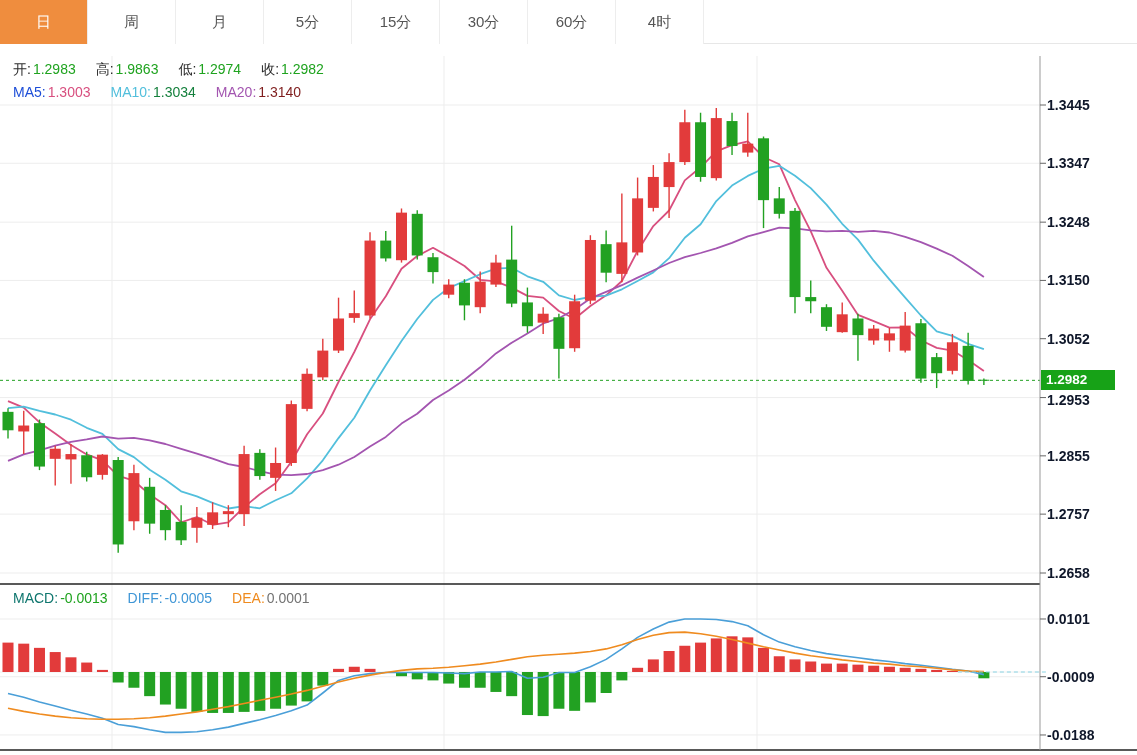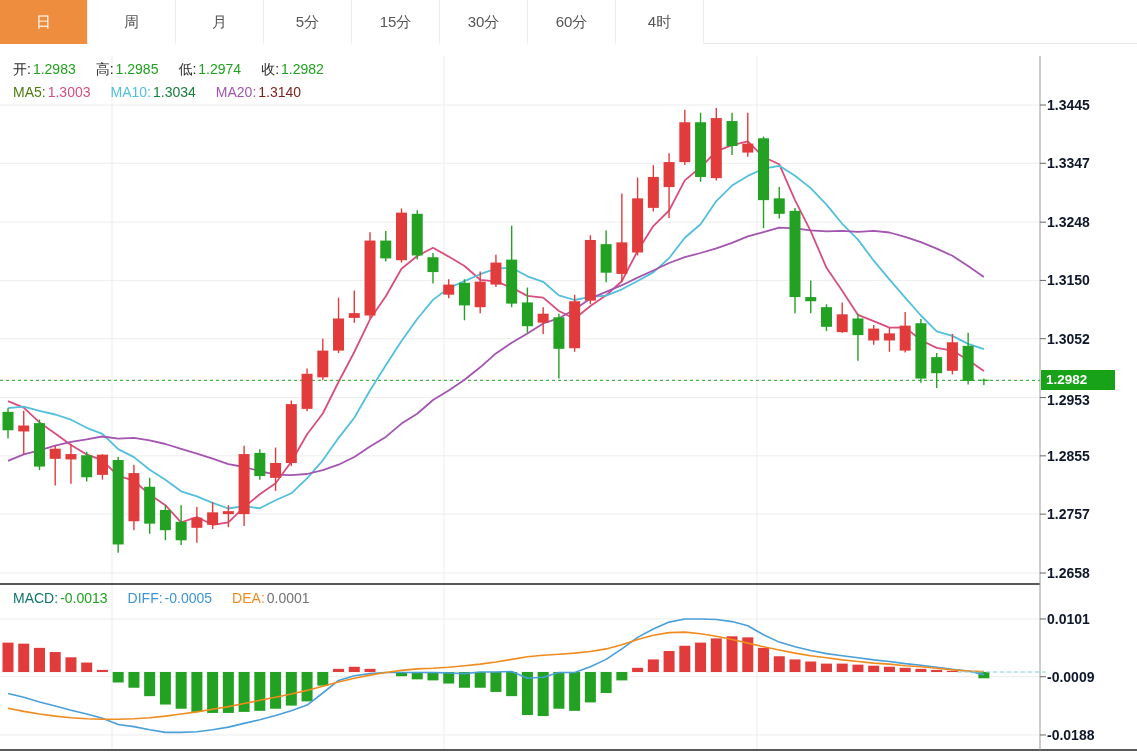--- a/index.html
+++ b/index.html
@@ -267,35 +267,35 @@
       <line x1="1040" y1="734.976" x2="1046" y2="734.976" stroke="#666" stroke-width="1"></line>
     </svg>
 
   <div class="infobar" style="top:61px;">
     <span class="pair">
         <span class="lbl">开:</span>
         <span class="val" style="color: rgb(31, 163, 31);">1.2983</span>
       </span>
     <span class="pair">
         <span class="lbl">高:</span>
-        <span class="val" style="color: rgb(31, 163, 31);">1.2985</span>
+        <span class="val" style="color: rgb(31, 163, 31);">1.9863</span>
       </span>
     <span class="pair">
         <span class="lbl">低:</span>
         <span class="val" style="color: rgb(31, 163, 31);">1.2974</span>
       </span>
     <span class="pair">
         <span class="lbl">收:</span>
         <span class="val" style="color: rgb(31, 163, 31);">1.2982</span>
       </span>
   </div>
 
   <div class="infobar" style="top:84px;">
     <span class="pair ma5">
-        <span style="color: #4d7c0f;">MA5:</span>
+        <span style="color: #1d4ed8;">MA5:</span>
         <span style="color: rgb(216, 79, 127);">1.3003</span>
       </span>
     <span class="pair ma10">
         <span style="color: rgb(82, 191, 220);">MA10:</span>
         <span style="color: #15803d;">1.3034</span>
       </span>
     <span class="pair ma20">
         <span style="color: rgb(163, 85, 176);">MA20:</span>
         <span style="color: #7f1d1d;">1.3140</span>
       </span>

